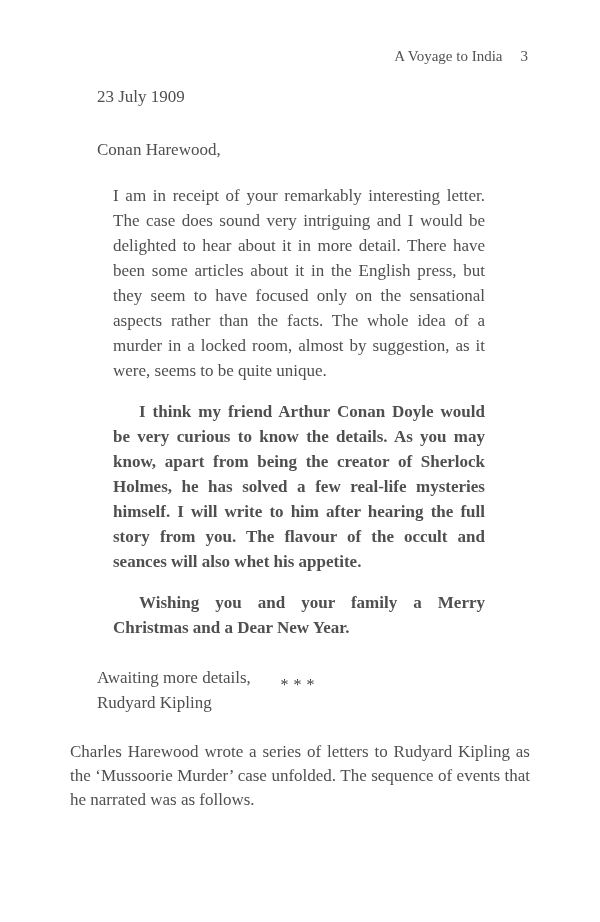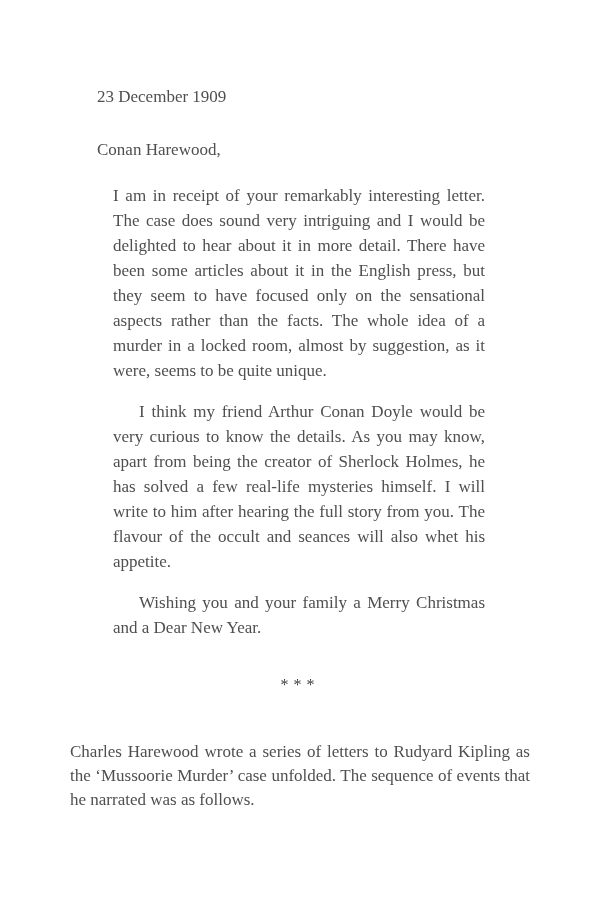--- a/index.html
+++ b/index.html
@@ -40,20 +40,21 @@
   .letter-salutation {
     margin: 0 0 21px 0;
   }
   .letter-para {
     margin: 16px;
     text-align: justify;
     hyphens: none;
   }
   .letter-para.indented {
     text-indent: 26px;
+    font-weight: bold;
   }
   .letter-closing {
     margin-top: 25px;
   }
   .separator {
     position: absolute;
     left: 0;
     top: 676px;
     width: 600px;
     text-align: center;
@@ -76,27 +77,35 @@
   }
   .narrative-para.indented {
     text-indent: 28px;
   }
 </style>
 </head>
 <body>
 
 <div class="page">
 
+  <div class="running-header">
+    <span>A Voyage to India</span>
+    <span>3</span>
+  </div>
 
   <div class="letter-block">
-    <p class="letter-date">23 December 1909</p>
+    <p class="letter-date">23 July 1909</p>
     <p class="letter-salutation">Conan Harewood,</p>
     <p class="letter-para">I am in receipt of your remarkably interesting letter. The case does sound very intriguing and I would be delighted to hear about it in more detail. There have been some articles about it in the English press, but they seem to have focused only on the sensational aspects rather than the facts. The whole idea of a murder in a locked room, almost by suggestion, as it were, seems to be quite unique.</p>
     <p class="letter-para indented">I think my friend Arthur Conan Doyle would be very curious to know the details. As you may know, apart from being the creator of Sherlock Holmes, he has solved a few real-life mysteries himself. I will write to him after hearing the full story from you. The flavour of the occult and seances will also whet his appetite.</p>
     <p class="letter-para indented">Wishing you and your family a Merry Christmas and a Dear New Year.</p>
+    <div class="letter-closing">
+      <div>Awaiting more details,</div>
+      <div>Rudyard Kipling</div>
+    </div>
   </div>
 
   <div class="separator">***</div>
 
   <div class="narrative-block">
     <p class="narrative-para">Charles Harewood wrote a series of letters to Rudyard Kipling as the ‘Mussoorie Murder’ case unfolded. The sequence of events that he narrated was as follows.</p>
   </div>
 
 </div>
 

